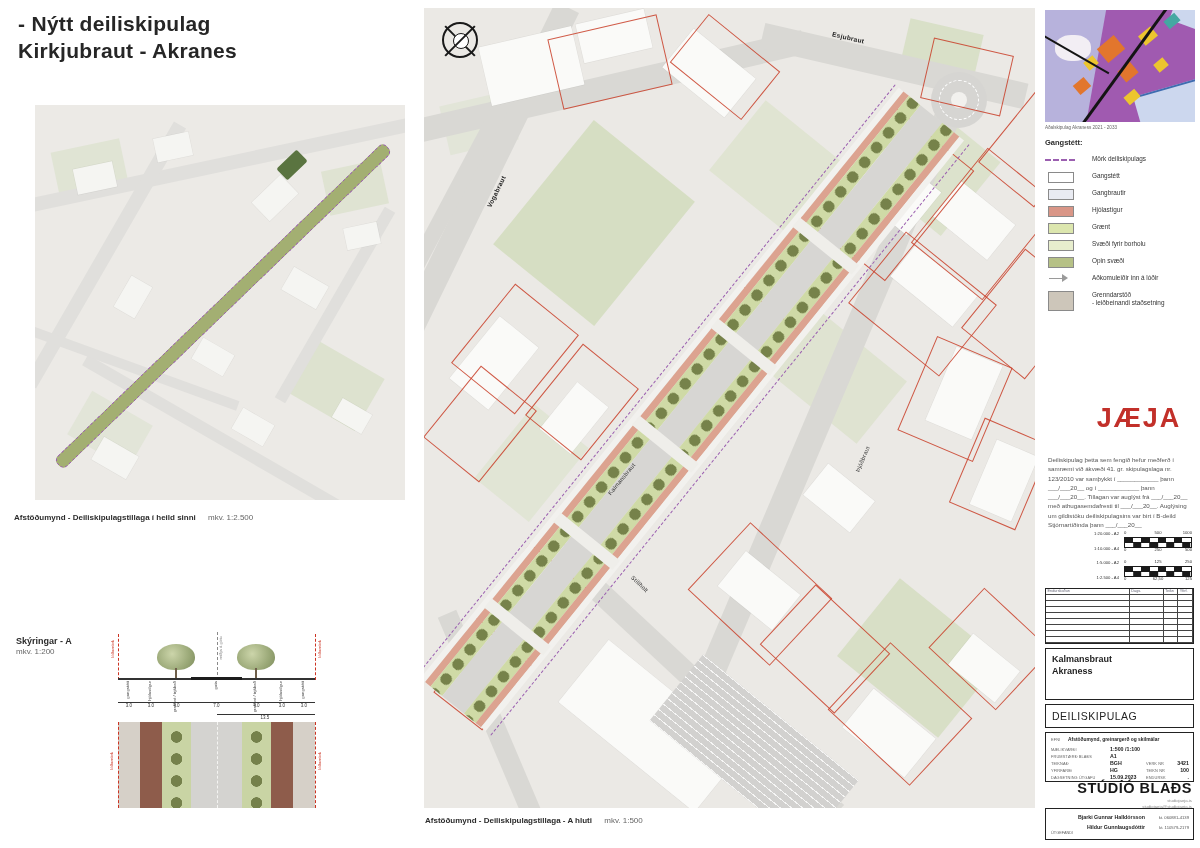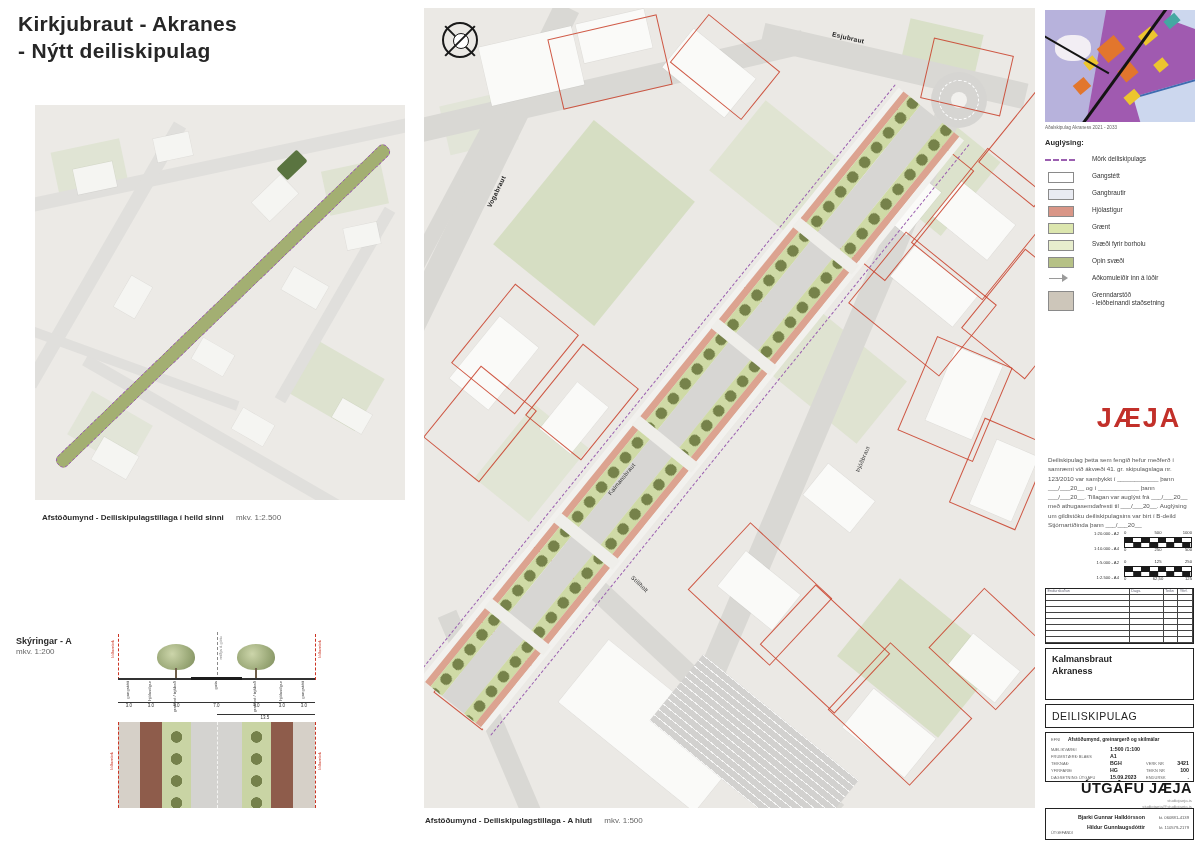--- a/index.html
+++ b/index.html
@@ -107,22 +107,22 @@
   #tb4 .pub{position:absolute;left:5px;bottom:4px;font-size:3.9px;color:#666;}
   #tb4 .nm{position:absolute;right:48px;font-size:5.3px;font-weight:bold;color:#1e1e1e;text-align:right;}
   #tb4 .kt{position:absolute;right:4px;font-size:4.2px;color:#555;}
 </style>
 </head>
 <body>
 
 <div class="sheet">
 
   <div class="abs sheet-title">
+    <div>- Nýtt deiliskipulag</div>
     <div>Kirkjubraut - Akranes</div>
-    <div>- Nýtt deiliskipulag</div>
   </div>
 
   <div class="abs" id="ovmap">
     <div class="layer" id="ov-greens">
         <div class="mm-green" style="position: absolute; left: 20px; top: 40px; width: 70px; height: 50px; transform: rotate(-12deg); background: rgb(224, 228, 212);"></div>
         <div class="mm-green" style="position: absolute; left: 260px; top: 250px; width: 80px; height: 60px; transform: rotate(30deg); background: rgb(221, 226, 207);"></div>
         <div class="mm-green" style="position: absolute; left: 40px; top: 300px; width: 70px; height: 50px; transform: rotate(30deg); background: rgb(226, 229, 216);"></div>
         <div class="mm-green" style="position: absolute; left: 290px; top: 60px; width: 60px; height: 45px; transform: rotate(-12deg); background: rgb(223, 227, 210);"></div>
       </div>
     <div class="layer" id="ov-roads">
@@ -140,21 +140,21 @@
         <div class="mm-bld" style="position: absolute; left: 250px; top: 170px; width: 40px; height: 26px; transform: rotate(30deg); background: rgb(245, 245, 242);"></div>
         <div class="mm-bld" style="position: absolute; left: 160px; top: 240px; width: 36px; height: 24px; transform: rotate(30deg); background: rgb(245, 245, 242);"></div>
         <div class="mm-bld" style="position: absolute; left: 60px; top: 340px; width: 40px; height: 26px; transform: rotate(30deg); background: rgb(245, 245, 242);"></div>
         <div class="mm-bld" style="position: absolute; left: 200px; top: 310px; width: 36px; height: 24px; transform: rotate(30deg); background: rgb(245, 245, 242);"></div>
         <div class="mm-bld" style="position: absolute; left: 310px; top: 120px; width: 34px; height: 22px; transform: rotate(-12deg); background: rgb(245, 245, 242);"></div>
         <div class="mm-bld" style="position: absolute; left: 300px; top: 300px; width: 34px; height: 22px; transform: rotate(30deg); background: rgb(245, 245, 242);"></div>
       </div>
     <div class="ov-strip"></div>
     <div class="ov-park"></div>
   </div>
-  <div class="abs caption" style="left:14px;top:513px;margin-left:28px;">
+  <div class="abs caption" style="left:14px;top:513px;">
     <b>Afstöðumynd - Deiliskipulagstillaga í heild sinni</b>
     <span class="scale">mkv. 1:2.500</span>
   </div>
 
   <div class="abs sec-head">
     <b>Skýringar - A</b>
     <span>mkv. 1:200</span>
   </div>
 
   <div class="abs" id="xsec">
@@ -314,21 +314,21 @@
     <div style="left:95px;top:20px;width:16px;height:12px;background:#ecc52f;transform:rotate(-40deg);"></div>
     <div style="left:40px;top:48px;width:12px;height:10px;background:#ecc52f;transform:rotate(-40deg);"></div>
     <div style="left:80px;top:82px;width:14px;height:10px;background:#ecc52f;transform:rotate(-40deg);"></div>
     <div style="left:110px;top:50px;width:12px;height:10px;background:#ecc52f;transform:rotate(-40deg);"></div>
     <div style="left:120px;top:6px;width:14px;height:10px;background:#44a8a2;transform:rotate(-40deg);"></div>
     <div style="left:0px;top:54px;width:160px;height:2.5px;background:#141414;transform:rotate(-54deg);"></div>
     <div style="left:-20px;top:40px;width:90px;height:1.5px;background:#141414;transform:rotate(30deg);"></div>
   </div>
   <div class="abs inset-caption">Aðalskipulag Akraness 2021 - 2033</div>
 
-  <div class="abs legend-head">Auglýsing:</div>
+  <div class="abs legend-head">Gangstétt:</div>
   <div class="lg-row" style="top:154px;">
     <div class="lg-dash"></div>
     <span class="lg-label">Mörk deiliskipulags</span>
   </div>
   <div class="lg-row" style="top:171px;">
     <div class="lg-swatch" style="background: rgb(255, 255, 255);"></div>
     <span class="lg-label">Gangstétt</span>
   </div>
   <div class="lg-row" style="top:188px;">
     <div class="lg-swatch" style="background: rgb(233, 235, 242);"></div>
@@ -459,21 +459,21 @@
     <span class="fl" style="left:5px;top:35px;">YFIRFARIÐ</span>
     <span class="fv" style="left:64px;top:34px;">HG</span>
     <span class="fl" style="left:100px;top:35px;">TEIKN NR</span>
     <span class="fv" style="right:4px;top:34px;">100</span>
     <span class="fl" style="left:5px;top:42px;">DAGSETNING ÚTGÁFU</span>
     <span class="fv" style="left:64px;top:41px;">15.09.2023</span>
     <span class="fl" style="left:100px;top:42px;">ENDURSK</span>
     <span class="fv" style="right:4px;top:41px;">.</span>
   </div>
 
-  <div class="abs studio-name">ÚTGÁFU JÆJA</div>
+  <div class="abs studio-name">STÚDÍÓ BLAÐS</div>
   <div class="abs studio-contact">
     <span>studiojaeja.is</span><br>
     <span>studiojaeja@studiojaeja.is</span>
   </div>
 
   <div class="tbox" id="tb4">
     <span class="pub">ÚTGEFANDI</span>
     <span class="nm" style="top:5px;">Bjarki Gunnar Halldórsson</span>
     <span class="kt" style="top:6px;">kt. 060881-4139</span>
     <span class="nm" style="top:15px;">Hildur Gunnlaugsdóttir</span>

